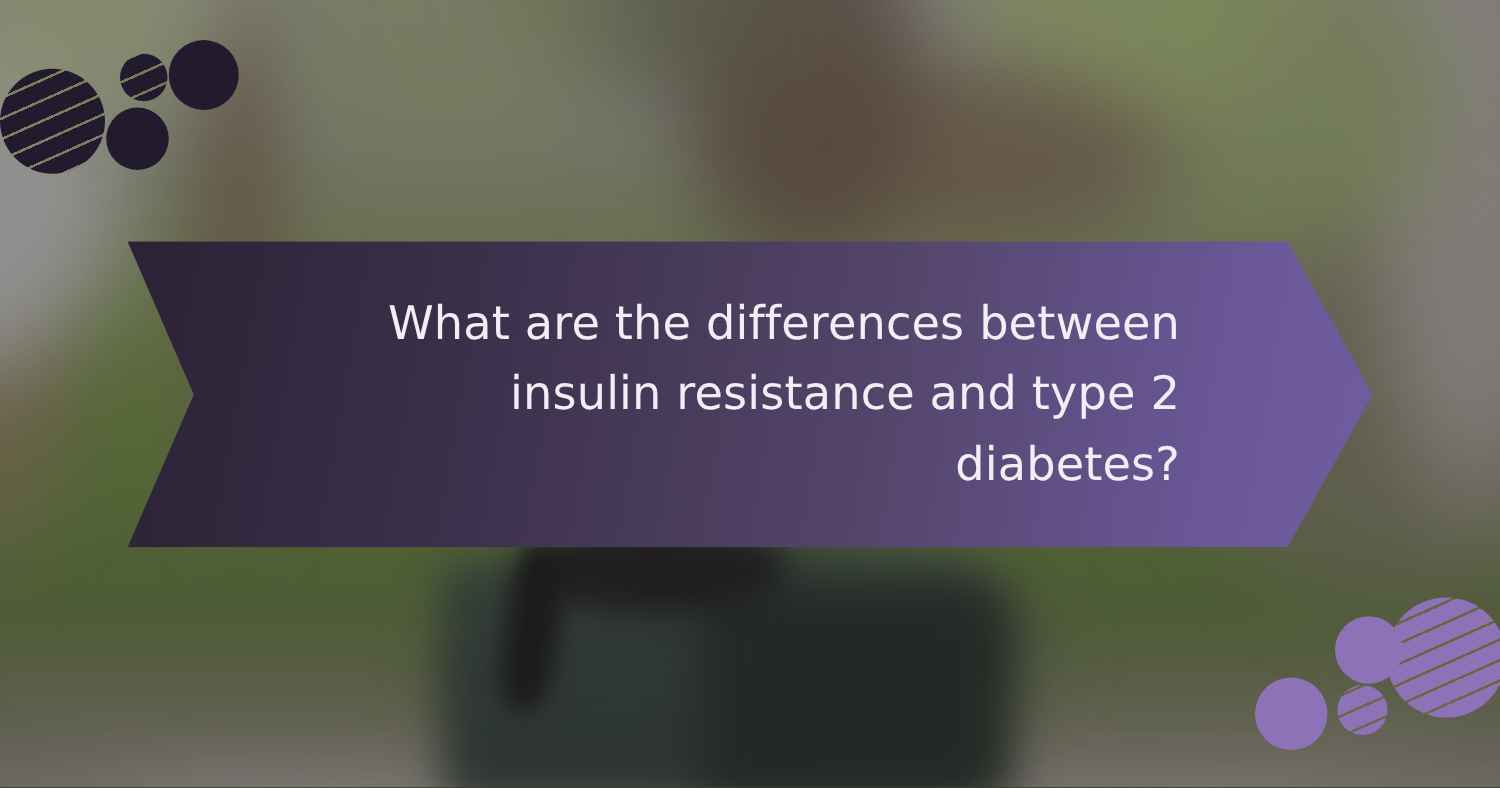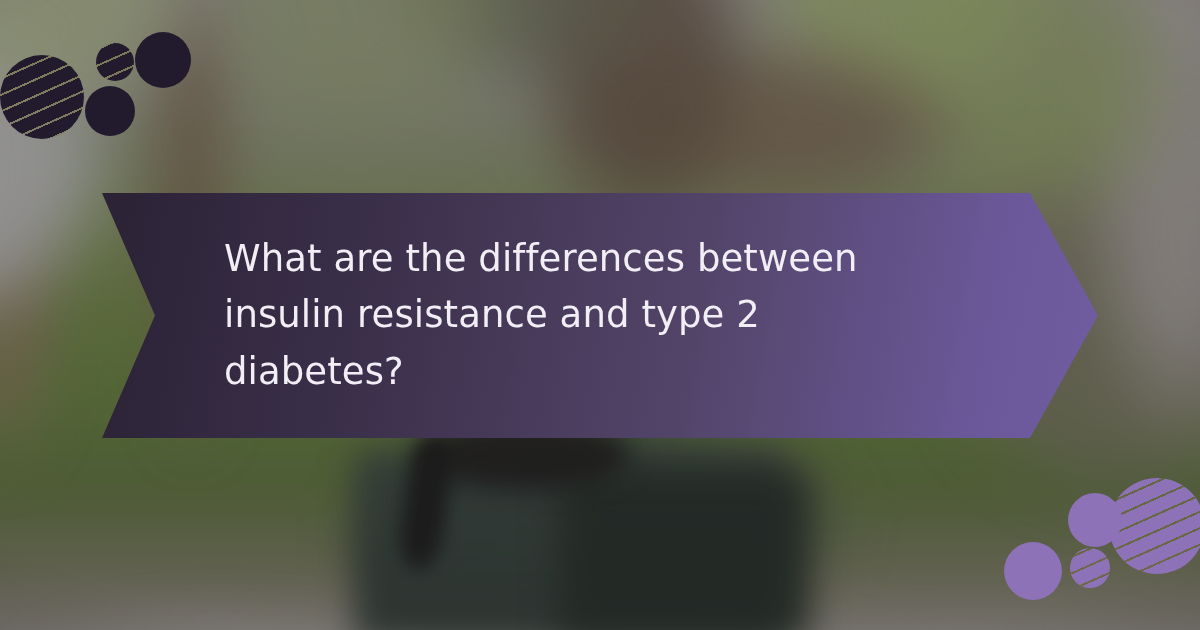--- a/index.html
+++ b/index.html
@@ -137,21 +137,21 @@
       93.17% 100%,
       0% 100%,
       5.32% 50%
     );
     display: flex;
     align-items: center;
     justify-content: center;
   }
   .banner-text {
     width: 720px;
-    text-align: left;
+    text-align: right;
     color: #f1eef5;
     font-size: 37px;
     line-height: 1.52;
     font-weight: 400;
     letter-spacing: 0.1px;
     transform: translateX(-16px);
   }
 </style>
 </head>
 <body>

